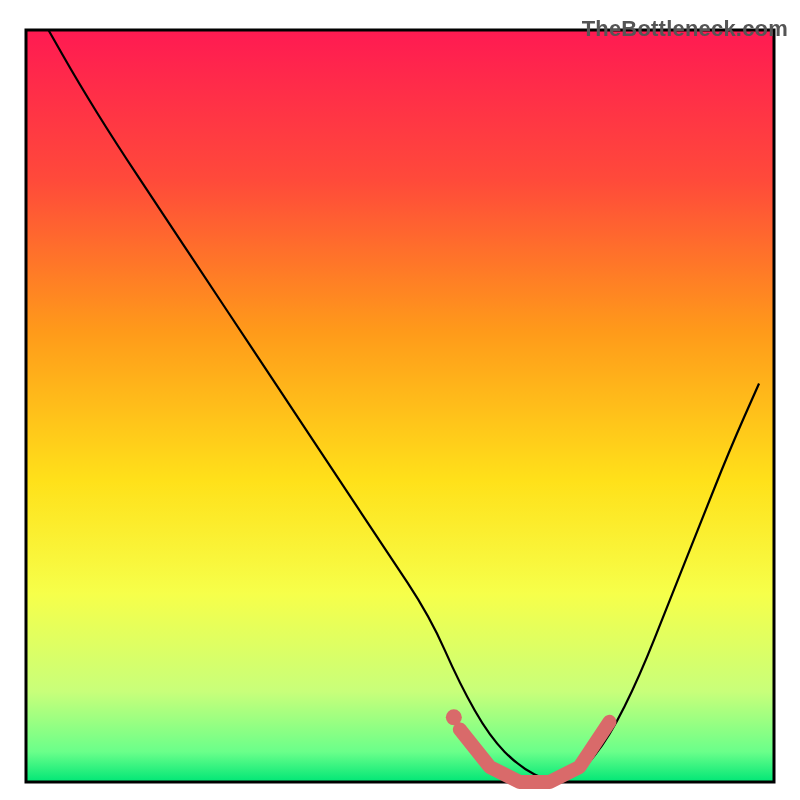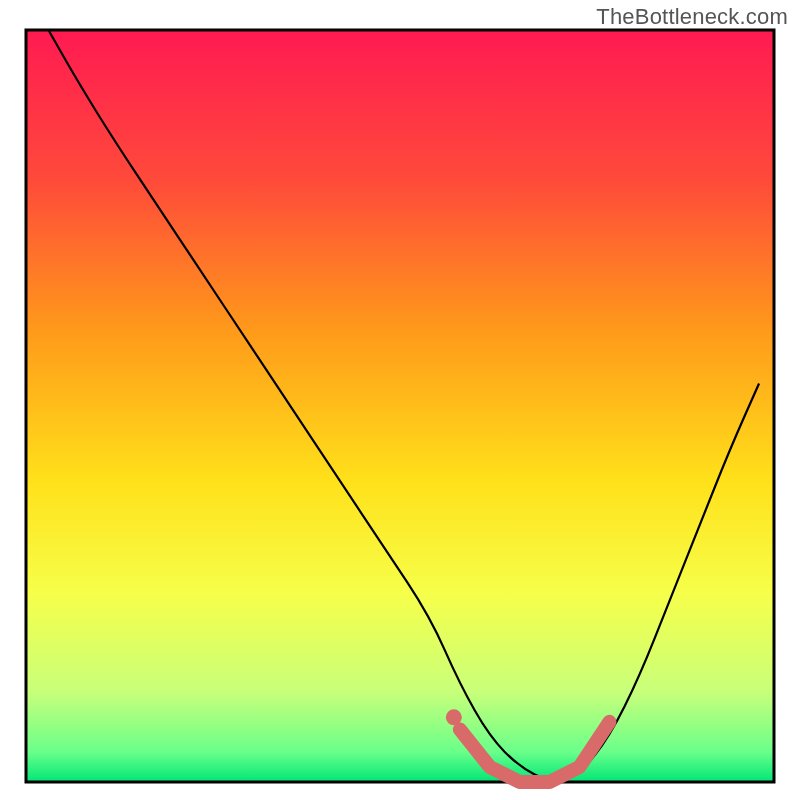--- a/index.html
+++ b/index.html
@@ -12,24 +12,24 @@
     overflow: hidden;
   }
   .frame {
     position: relative;
     width: 800px;
     height: 800px;
     box-sizing: border-box;
   }
   .watermark {
     position: absolute;
-    top: 4px;
+    top: 16px;
     right: 12px;
     font-size: 22px;
-    font-weight: 400;
+    font-weight: 700;
     color: #555555;
     letter-spacing: 0.2px;
   }
   svg {
     display: block;
   }
 </style>
 </head>
 <body>
 

